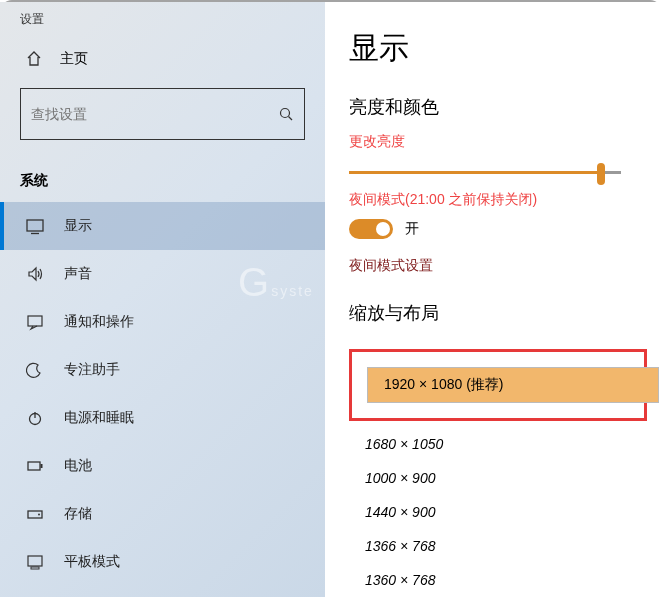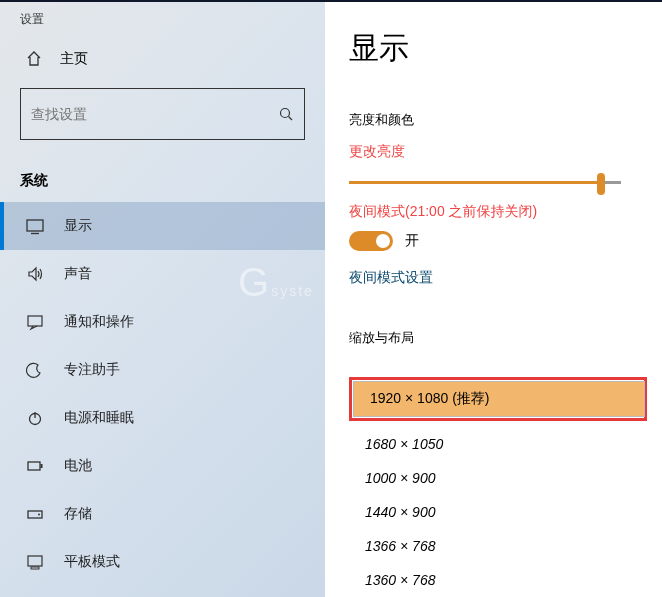--- a/index.html
+++ b/index.html
@@ -9,21 +9,22 @@
       color: #000;
       background: #fff;
       width: 662px;
       height: 597px;
       overflow: hidden;
       position: relative;
     }
     .app {
       display: flex;
       height: 100%;
-      border-top: 2px solid #0f172a;
+      border-top: 2px solid #a3a3a3;
+      border-radius: 12px;
     }
     .sidebar {
       width: 325px;
       background: linear-gradient(135deg, #e4e7ea 0%, #d9e3ee 45%, #cad8e7 100%);
       padding: 0;
       position: relative;
     }
     .titlebar {
       font-size: 12px;
       color: #333;
@@ -103,24 +104,24 @@
       display: flex;
       flex-direction: column;
       height: 100%;
     }
     .page-title {
       font-size: 30px;
       font-weight: 400;
       margin-bottom: 20px;
     }
     .section-title {
-      font-size: 13px;
+      font-size: 18px;
       font-weight: 400;
       margin-bottom: 14px;
-      margin-top: 22px;
+      margin-top: 6px;
     }
     .setting-label {
       font-size: 14px;
       color: #ef4444;
       margin-bottom: 10px;
     }
     .slider {
       position: relative;
       height: 24px;
       width: 275px;
@@ -160,26 +161,26 @@
       position: relative;
     }
     .toggle::after {
       content: "";
       position: absolute;
       right: 3px; top: 3px;
       width: 14px; height: 14px;
       background: #fff;
       border-radius: 50%;
     }
-    .link { color: #0c4a6e; font-size: 14px; margin-bottom: 20px; cursor:pointer; }
+    .link { color: #7f1d1d; font-size: 14px; margin-bottom: 20px; cursor:pointer; }
     .dropdown-wrap {
       border: 3px solid #e63939;
       width: 298px;
-      padding: 2px;
-      margin-top: 16px;
+      padding: 16px;
+      margin-top: 10px;
     }
     .dropdown-options {
       width: 290px;
       box-shadow: 0 0 0 1px #bbb;
       background: #fff;
     }
     .dropdown-option {
       height: 34px;
       display: flex;
       align-items: center;

